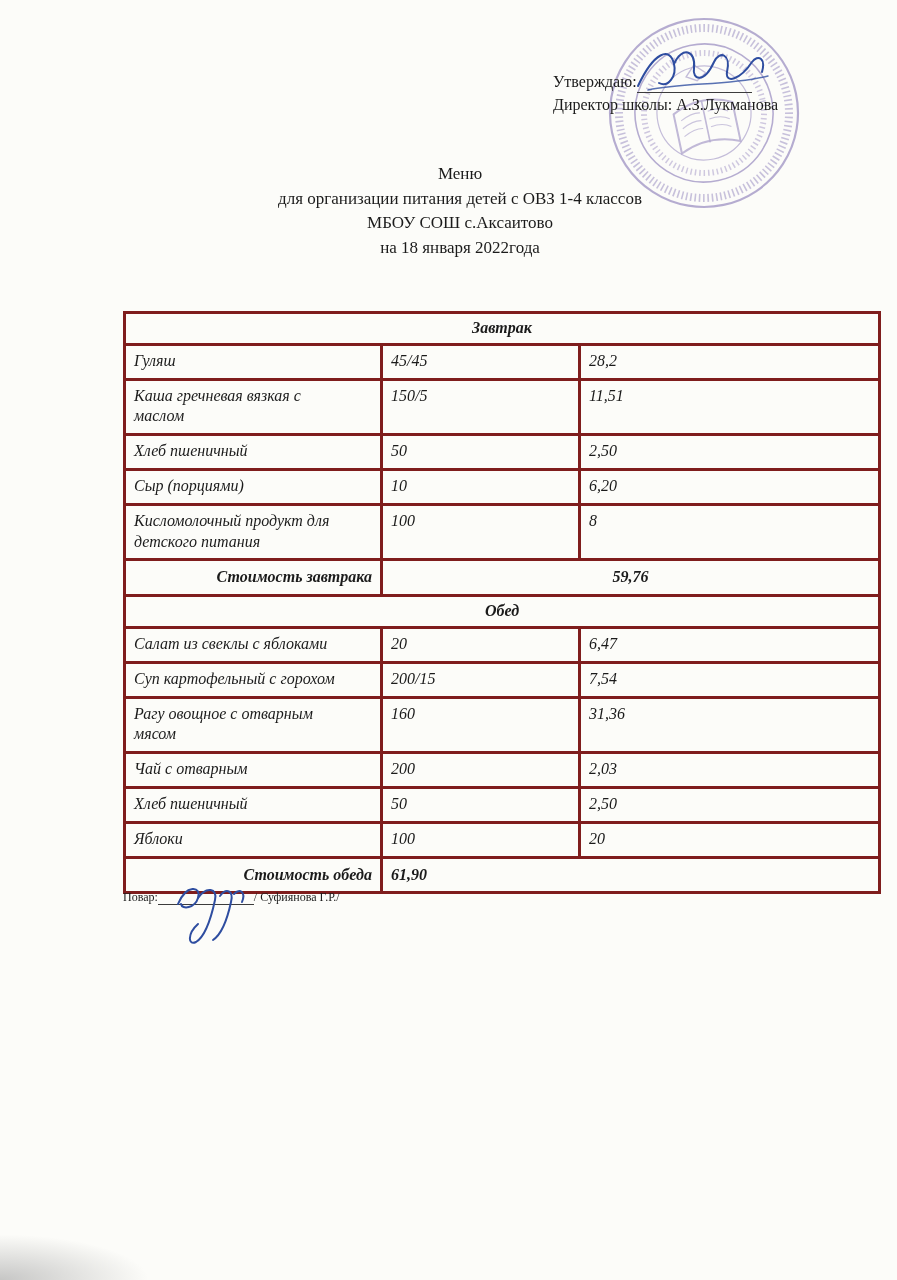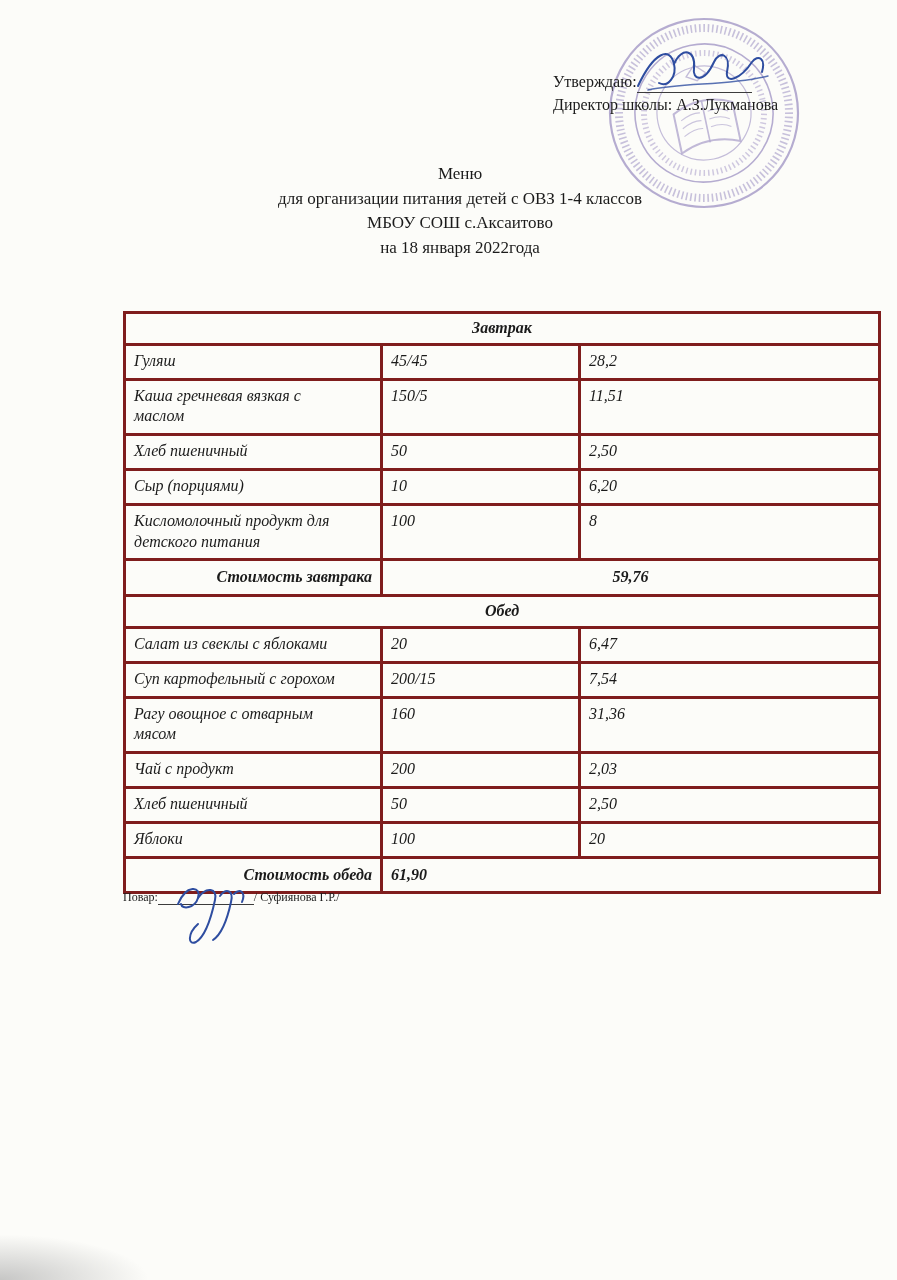--- a/index.html
+++ b/index.html
@@ -182,21 +182,21 @@
         <td class="dish">Суп картофельный с горохом</td>
         <td>200/15</td>
         <td>7,54</td>
       </tr>
       <tr>
         <td class="dish">Рагу овощное с отварным мясом</td>
         <td>160</td>
         <td>31,36</td>
       </tr>
       <tr>
-        <td class="dish">Чай с продукт</td>
+        <td class="dish">Чай с отварным</td>
         <td>200</td>
         <td>2,03</td>
       </tr>
       <tr>
         <td class="dish">Хлеб пшеничный</td>
         <td>50</td>
         <td>2,50</td>
       </tr>
       <tr>
         <td class="dish">Яблоки</td>

